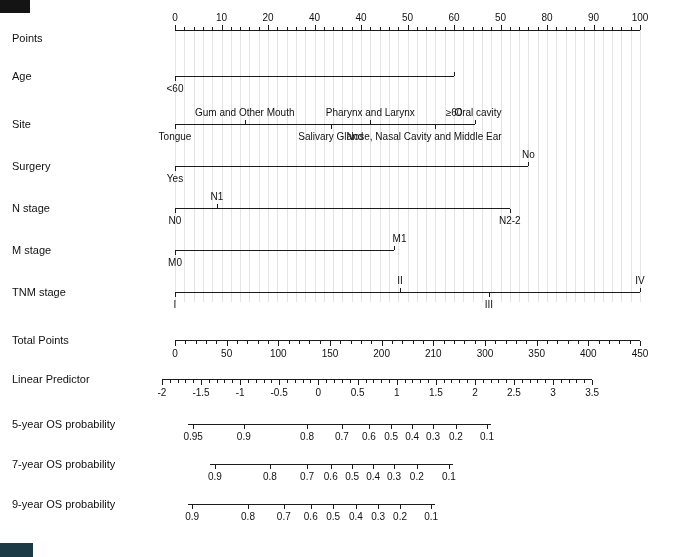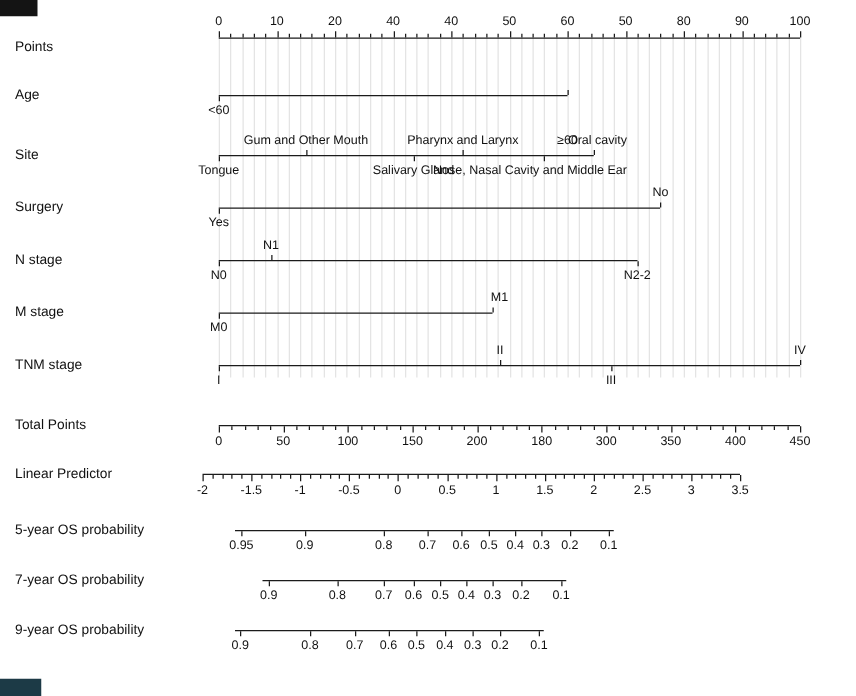--- a/index.html
+++ b/index.html
@@ -210,21 +210,21 @@
       <div class="tick-label" style="left: 175px; top: 348px;">0</div>
       <div class="tick" style="left: 226.661px; top: 341px; height: 5px;"></div>
       <div class="tick-label" style="left: 226.661px; top: 348px;">50</div>
       <div class="tick" style="left: 278.323px; top: 341px; height: 5px;"></div>
       <div class="tick-label" style="left: 278.323px; top: 348px;">100</div>
       <div class="tick" style="left: 329.985px; top: 341px; height: 5px;"></div>
       <div class="tick-label" style="left: 329.985px; top: 348px;">150</div>
       <div class="tick" style="left: 381.646px; top: 341px; height: 5px;"></div>
       <div class="tick-label" style="left: 381.646px; top: 348px;">200</div>
       <div class="tick" style="left: 433.354px; top: 341px; height: 5px;"></div>
-      <div class="tick-label" style="left: 433.354px; top: 348px;">180</div>
+      <div class="tick-label" style="left: 433.354px; top: 348px;">210</div>
       <div class="tick" style="left: 485.015px; top: 341px; height: 5px;"></div>
       <div class="tick-label" style="left: 485.015px; top: 348px;">300</div>
       <div class="tick" style="left: 536.677px; top: 341px; height: 5px;"></div>
       <div class="tick-label" style="left: 536.677px; top: 348px;">350</div>
       <div class="tick" style="left: 588.338px; top: 341px; height: 5px;"></div>
       <div class="tick-label" style="left: 588.338px; top: 348px;">400</div>
       <div class="tick" style="left: 640px; top: 341px; height: 5px;"></div>
       <div class="tick-label" style="left: 640px; top: 348px;">450</div>
       <div class="tick" style="left: 185.332px; top: 341px; height: 3px;"></div>
       <div class="tick" style="left: 195.665px; top: 341px; height: 3px;"></div>

